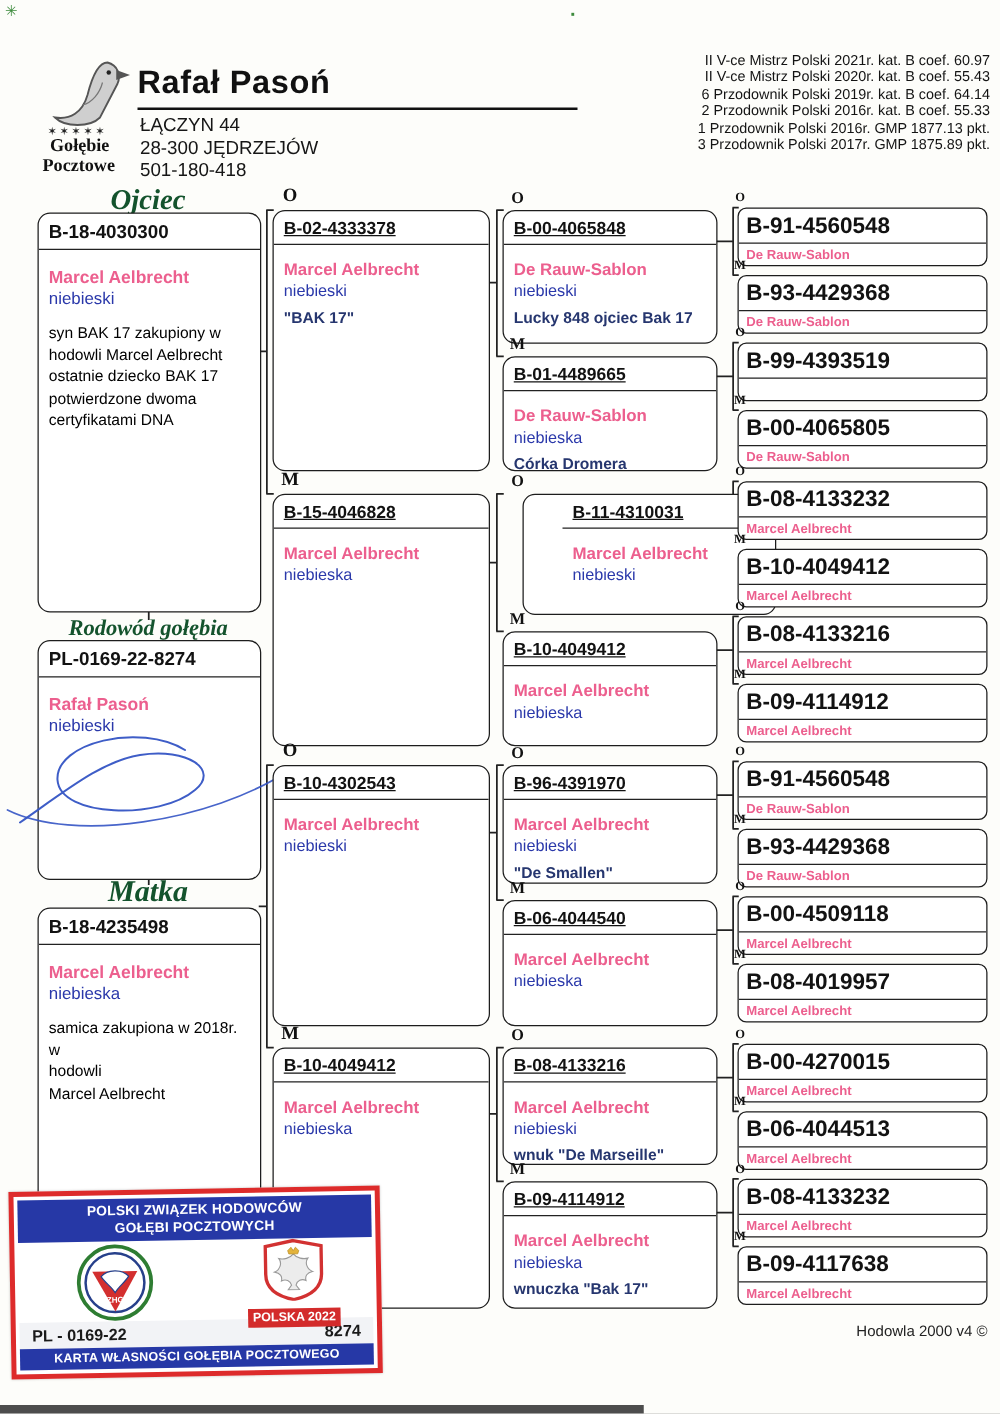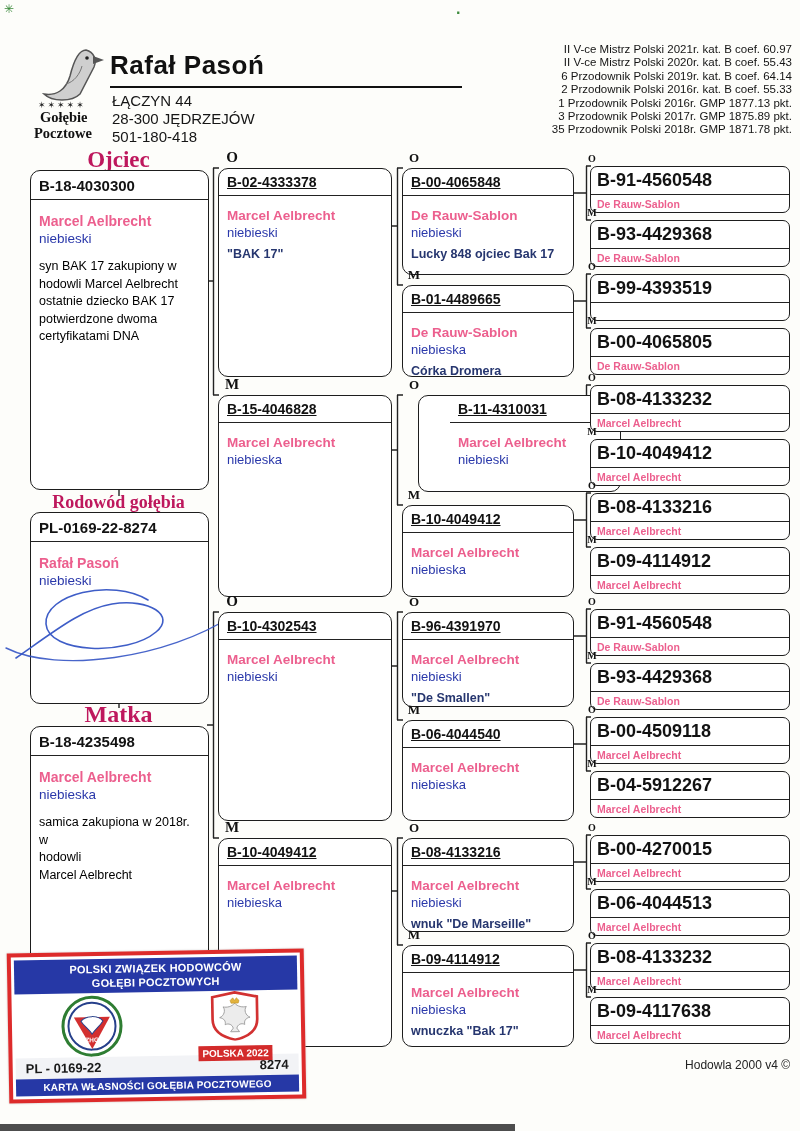--- a/index.html
+++ b/index.html
@@ -25,21 +25,21 @@
   .g1 .pname{margin-top:13px;font-size:14px;padding:0 8px;}
   .g2 .pname,.g3 .pname{margin-top:12px;font-size:13.5px;padding:0 8px;}
   .g4 .pname{margin-top:3px;font-size:10.5px;padding:0 6px;}
   .pcolor{color:#2a38aa;}
   .g1 .pcolor{margin-top:2px;font-size:13.5px;padding:0 8px;}
   .g2 .pcolor,.g3 .pcolor{margin-top:2px;font-size:13px;padding:0 8px;}
   .note{white-space:pre-line;padding:0 8px;}
   .note.red{color:#000000;margin-top:12px;font-size:12.5px;line-height:1.4;}
   .note.navy{color:#26366f;margin-top:7px;font-size:12.5px;font-weight:bold;}
 
-  .title{position:absolute;font-family:"Liberation Serif",serif;font-weight:bold;color:#be185d;text-align:center;}
+  .title{position:absolute;font-family:"Liberation Serif",serif;font-weight:bold;color:#14532d;text-align:center;font-style:italic;}
   .sex{position:absolute;font-family:"Liberation Serif",serif;font-weight:bold;color:#111;text-align:center;}
   .sx2{left:222px;width:20px;font-size:15px;}
   .sx3{left:405px;width:18px;font-size:13px;}
   .sx4{left:584px;width:16px;font-size:10px;line-height:10px;}
 
   
   .card{position:absolute;left:8px;top:951px;width:289px;background:#fff;border:4px solid #dd2b2b;
         transform:rotate(-1deg);box-shadow:0 0 2px rgba(0,0,0,.25);}
   .card-inner{margin:3px;}
   .card-head{background:#2638a6;color:#fff;text-align:center;font-weight:bold;font-size:11px;line-height:14px;
@@ -79,21 +79,20 @@
   <div class="addr" style="top:110px;">28-300 JĘDRZEJÓW</div>
   <div class="addr" style="top:128px;">501-180-418</div>
 
   <div class="achv">
     <div>II V-ce Mistrz Polski 2021r. kat. B coef. 60.97</div>
     <div>II V-ce Mistrz Polski 2020r. kat. B coef. 55.43</div>
     <div>6 Przodownik Polski 2019r. kat. B coef. 64.14</div>
     <div>2 Przodownik Polski 2016r. kat. B coef. 55.33</div>
     <div>1 Przodownik Polski 2016r. GMP 1877.13 pkt.</div>
     <div>3 Przodownik Polski 2017r. GMP 1875.89 pkt.</div>
-    <div>35 Przodownik Polski 2018r. GMP 1871.78 pkt.</div>
   </div>
 
   <svg style="position:absolute;left:0;top:0;pointer-events:none;" width="800" height="1131">
     <path stroke="#222" stroke-width="1.4" fill="none" d="
       M213 168 H219 M213 395 H219 M213 612 H219 M213 838 H219
       M213.5 168 V395 M213.5 612 V838
       M207 281 H213 M207 725 H213
       M397 168 H403 M397 285 H403 M397 395 H403 M397 505 H403 M397 612 H403 M397 720 H403 M397 838 H403 M397 945 H403
       M397.5 168 V285 M397.5 395 V505 M397.5 612 V720 M397.5 838 V945
       M390 226 H397 M390 450 H397 M390 666 H397 M390 891 H397
@@ -282,21 +281,21 @@
     <div class="ring">B-93-4429368</div>
     <div class="pname">De Rauw-Sablon</div>
   </div>
   <span class="sex sx4" style="top:705px;">O</span>
   <div class="box g4" style="left:590px;top:717px;width:198px;height:45px;">
     <div class="ring">B-00-4509118</div>
     <div class="pname">Marcel Aelbrecht</div>
   </div>
   <span class="sex sx4" style="top:759px;">M</span>
   <div class="box g4" style="left:590px;top:771px;width:198px;height:45px;">
-    <div class="ring">B-04-5912267</div>
+    <div class="ring">B-08-4019957</div>
     <div class="pname">Marcel Aelbrecht</div>
   </div>
   <span class="sex sx4" style="top:823px;">O</span>
   <div class="box g4" style="left:590px;top:835px;width:198px;height:45px;">
     <div class="ring">B-00-4270015</div>
     <div class="pname">Marcel Aelbrecht</div>
   </div>
   <span class="sex sx4" style="top:877px;">M</span>
   <div class="box g4" style="left:590px;top:889px;width:198px;height:45px;">
     <div class="ring">B-06-4044513</div>

